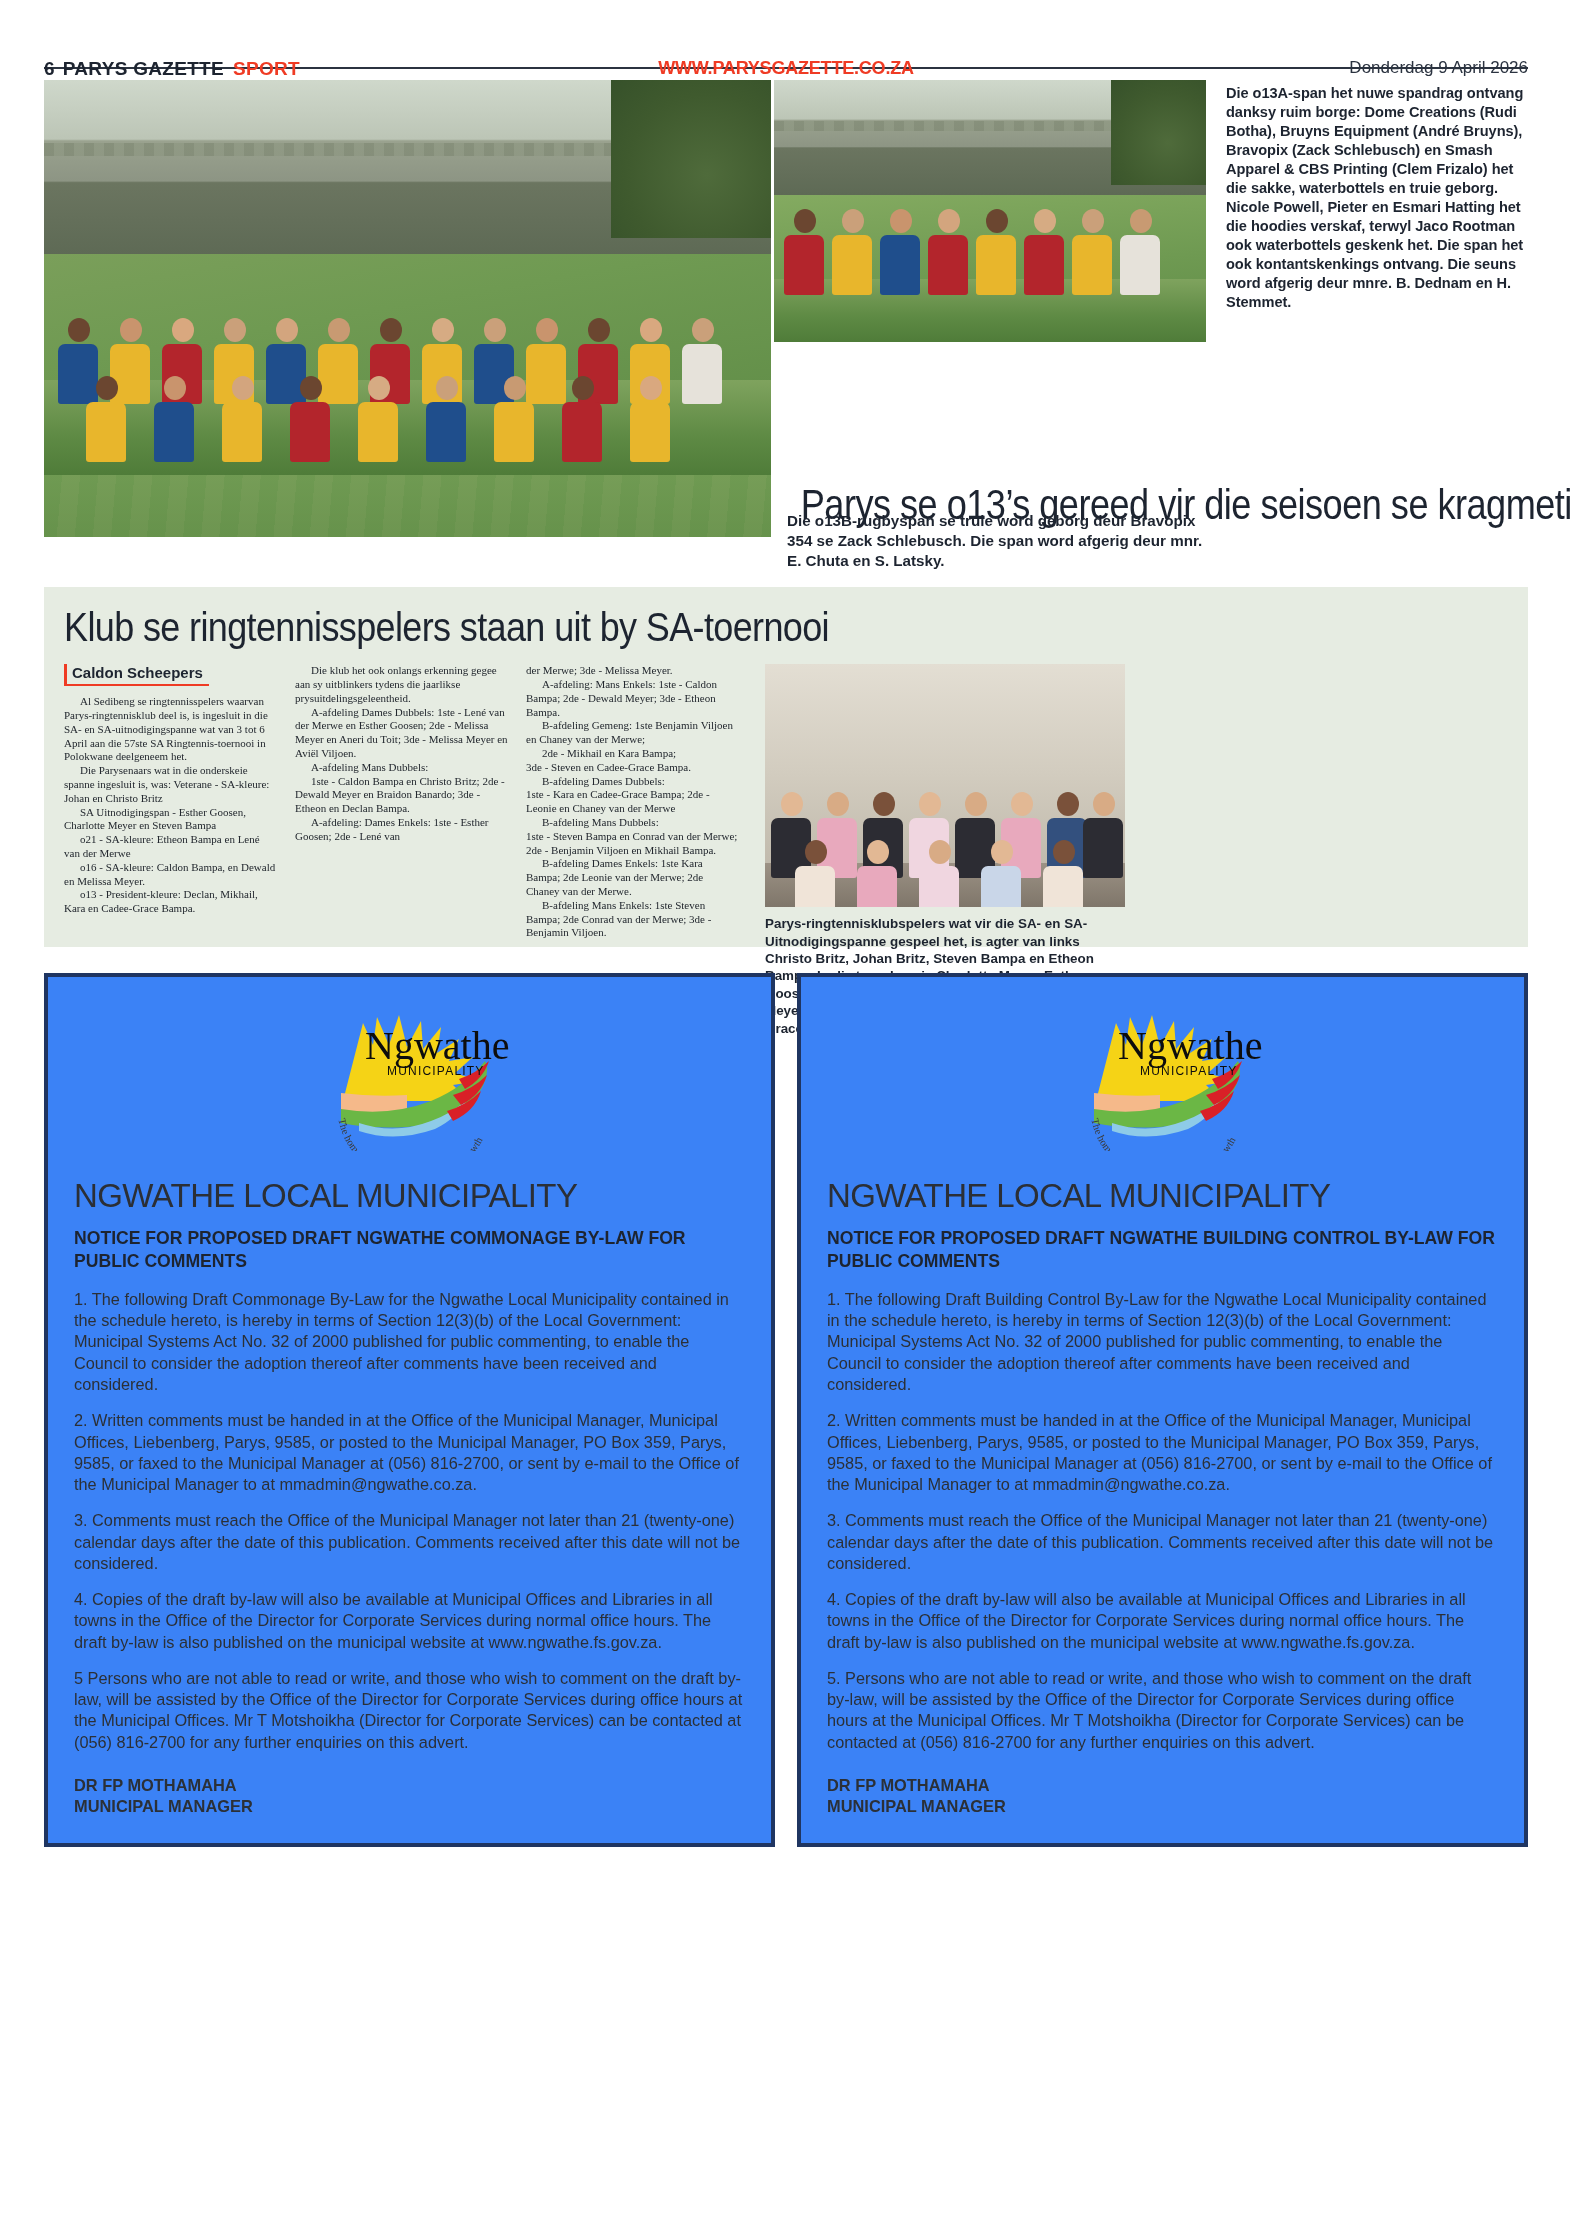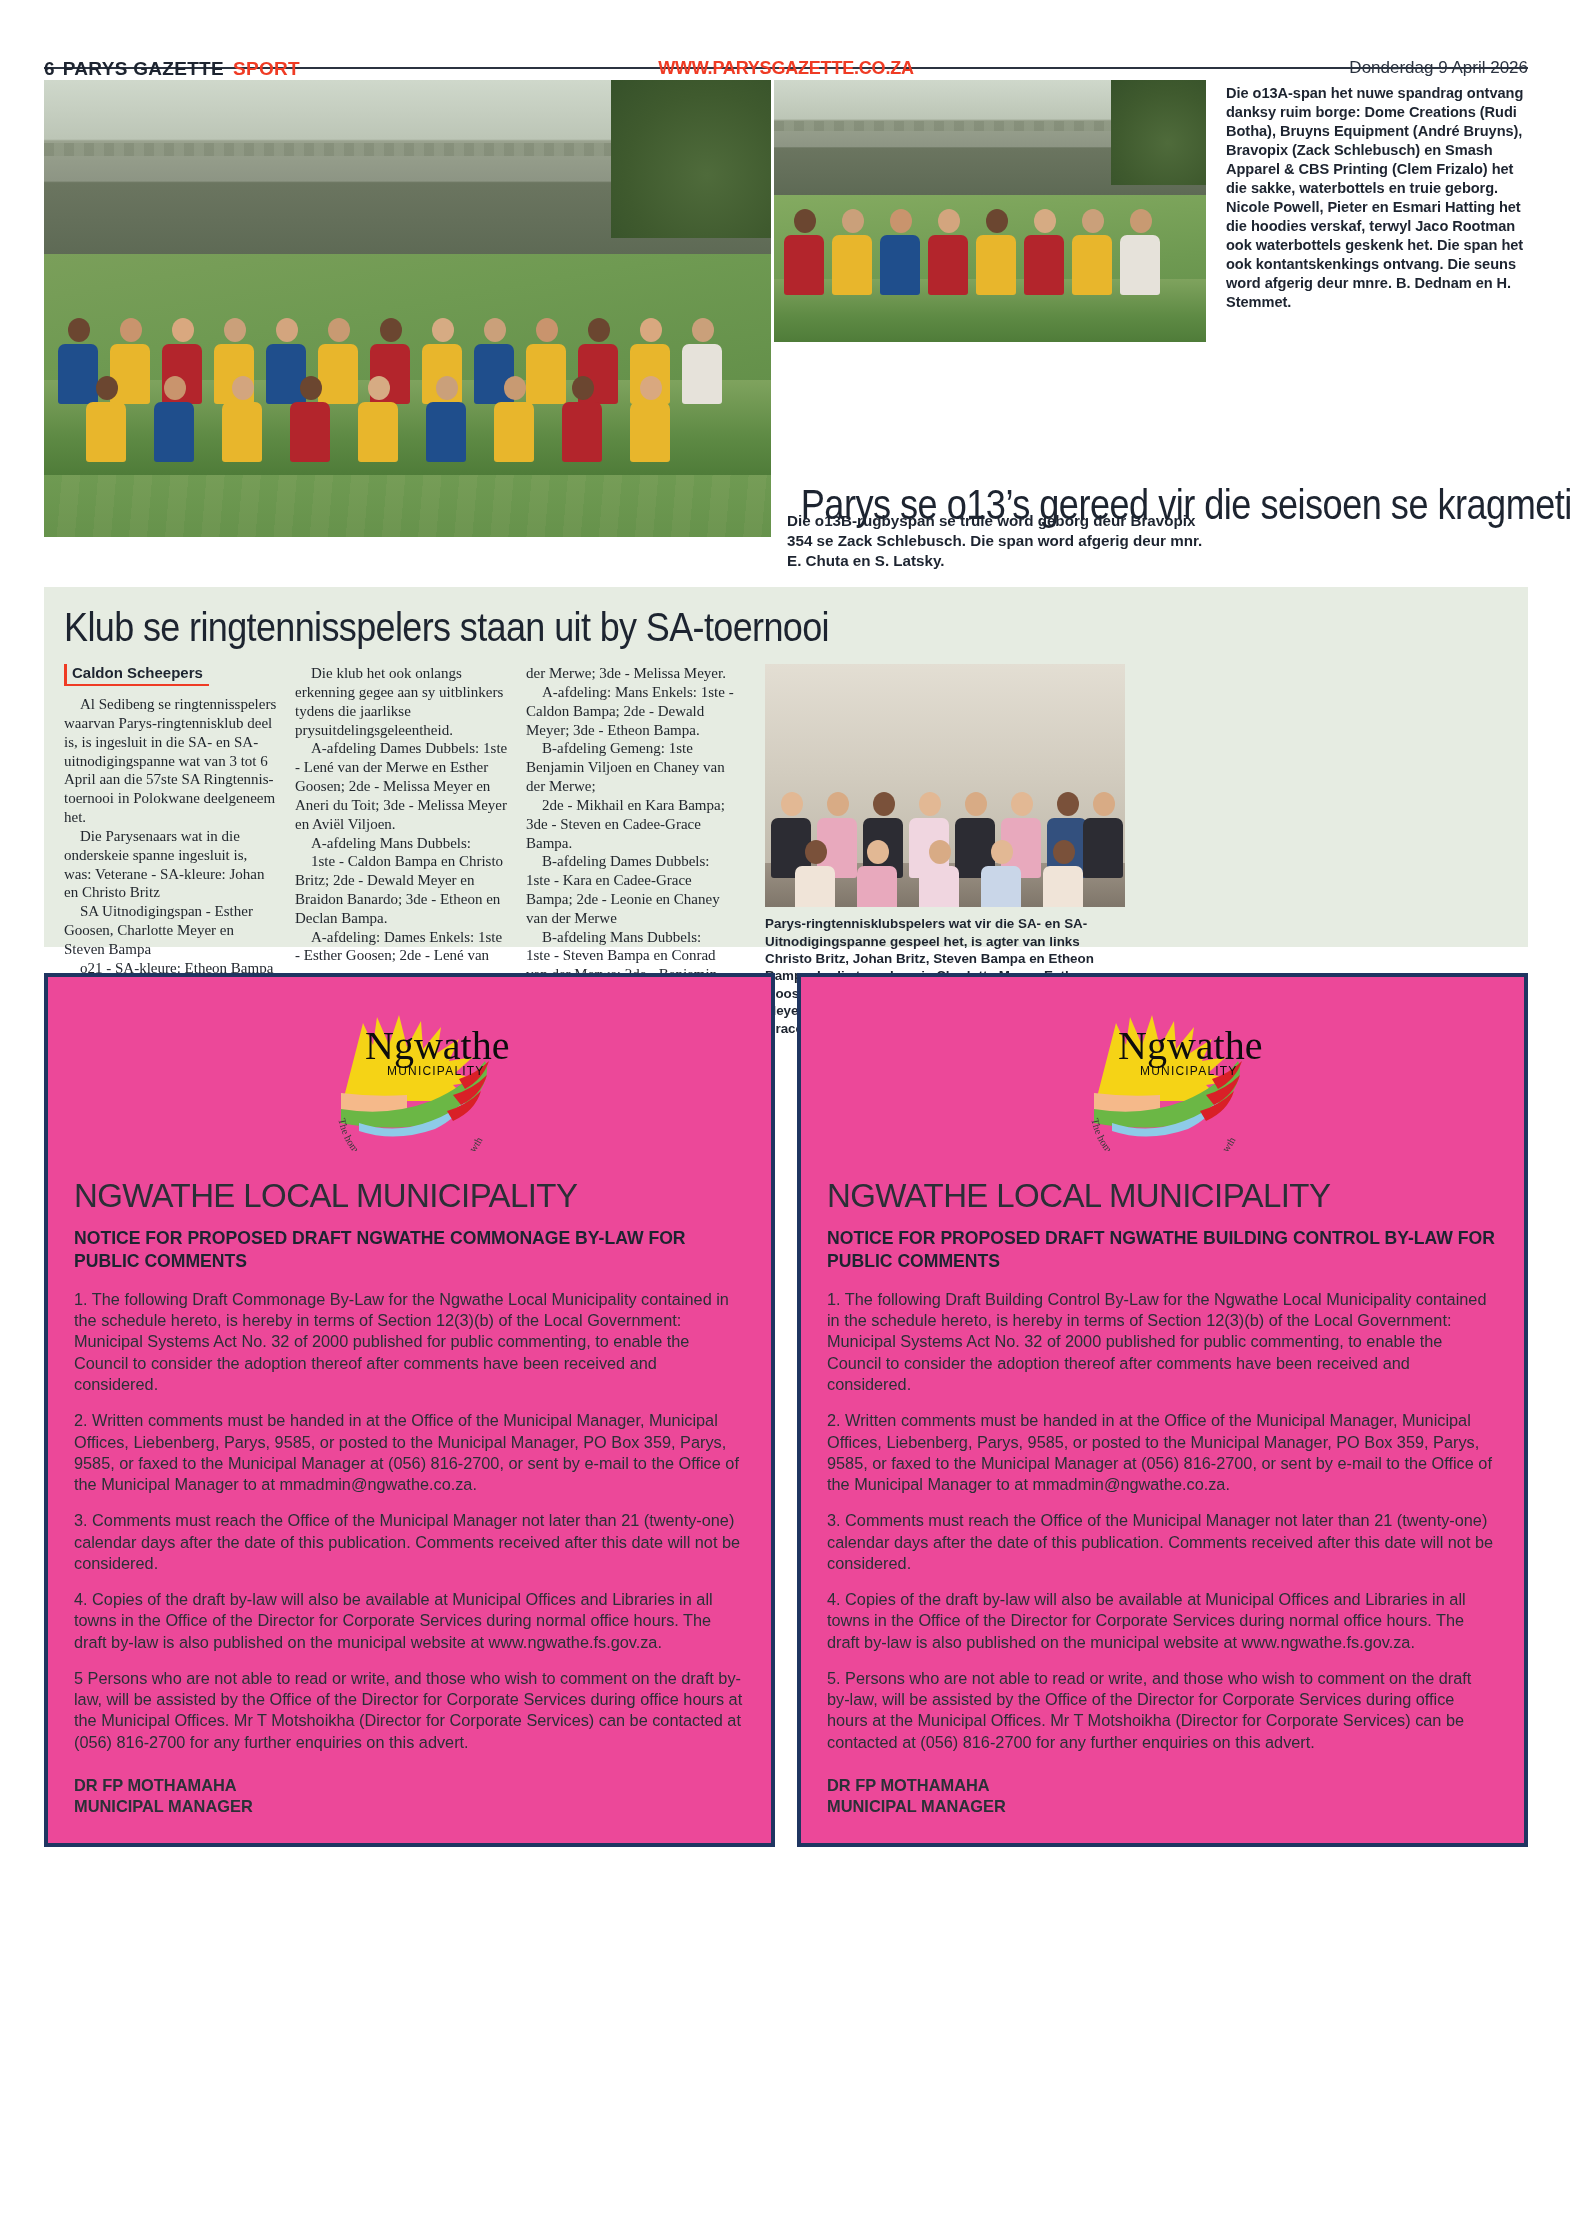--- a/index.html
+++ b/index.html
@@ -97,42 +97,42 @@
   .art-body { display: flex; gap: 18px; margin-top: 14px; }
   .art-col { width: 213px; }
   .byline-wrap { margin-bottom: 9px; }
   .byline {
     display: inline-block; font-size: 15px; font-weight: 700;
     border-left: 3px solid #ef3b24; border-bottom: 2px solid #ef3b24;
     padding: 0 6px 3px 5px; color: #1d2430;
   }
   .art-col p {
     font-family: "Liberation Serif", serif;
-    font-size: 15px; line-height: 1.255; text-indent: 16px;
+    font-size: 11px; line-height: 1.255; text-indent: 16px;
     color: #23282f;
   }
   .art-col p.noind { text-indent: 0; }
   .art-photo {
     width: 360px; height: 243px; margin-left: 8px; position: relative; overflow: hidden;
     background: linear-gradient(180deg,#d9d3c8 0%,#cbc3b6 40%,#b8b0a2 100%);
   }
   .art-photo .wall { position:absolute; inset:0;
     background: linear-gradient(180deg,#e3ded3 0%,#d2ccbf 45%,#b9b2a4 100%); }
   .art-photo .floor { position:absolute; left:0; right:0; bottom:0; height:18%;
     background: linear-gradient(180deg,#9c9285,#7f766a); }
   .art-caption {
     width: 360px; margin-left: 8px; font-size: 13.4px; font-weight: 700;
     line-height: 1.30; margin-top: 8px; color: #1d2430;
   }
   .art-right { display: flex; flex-direction: column; }
 
   
   .ads { display: flex; gap: 22px; margin-top: 26px; }
   .ad {
-    flex: 1; border: 4px solid #1f3561; background: #ec4899;
+    flex: 1; border: 4px solid #1f3561; background: #3b82f6;
     padding: 24px 26px 26px 26px; position: relative;
   }
   .logo-wrap { display: flex; justify-content: center; margin-bottom: 26px; }
   .logo { position: relative; width: 214px; height: 150px; }
   .ad-title {
     font-size: 33px; font-weight: 400; letter-spacing: -.6px;
     color: #2b2f36; margin-bottom: 12px; white-space: nowrap;
   }
   .ad-subtitle {
     font-size: 17.6px; font-weight: 700; line-height: 1.30;

